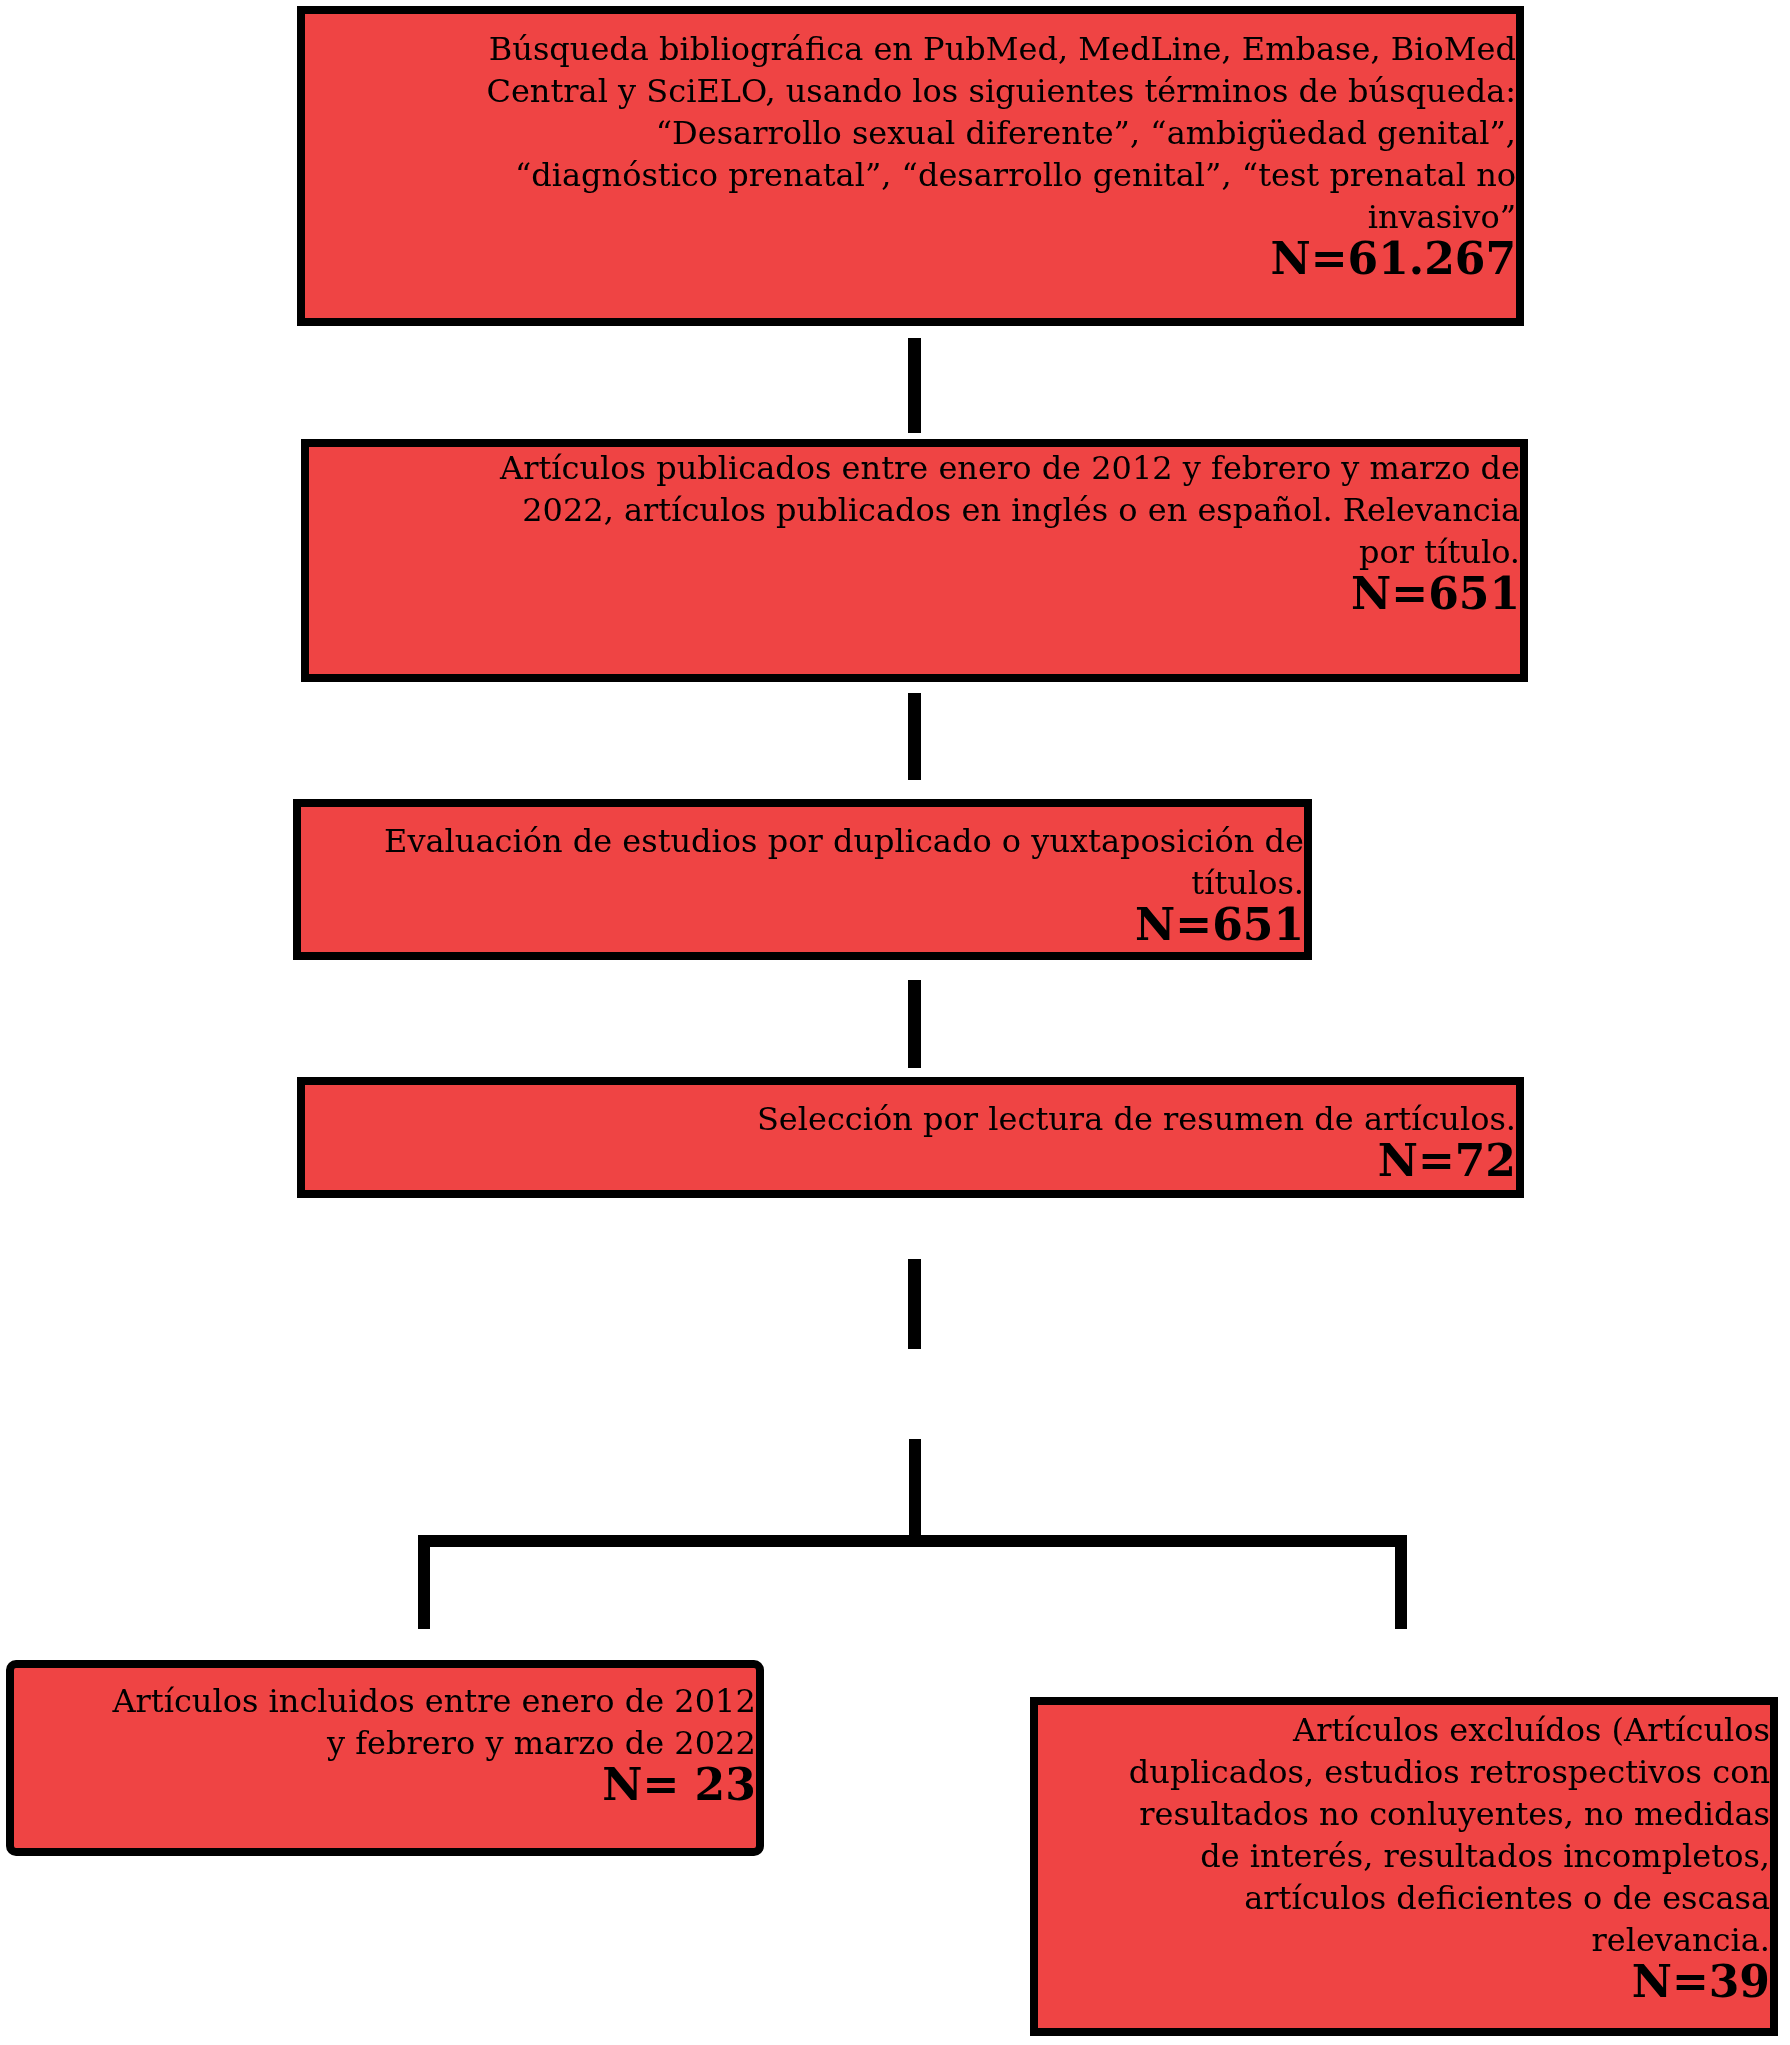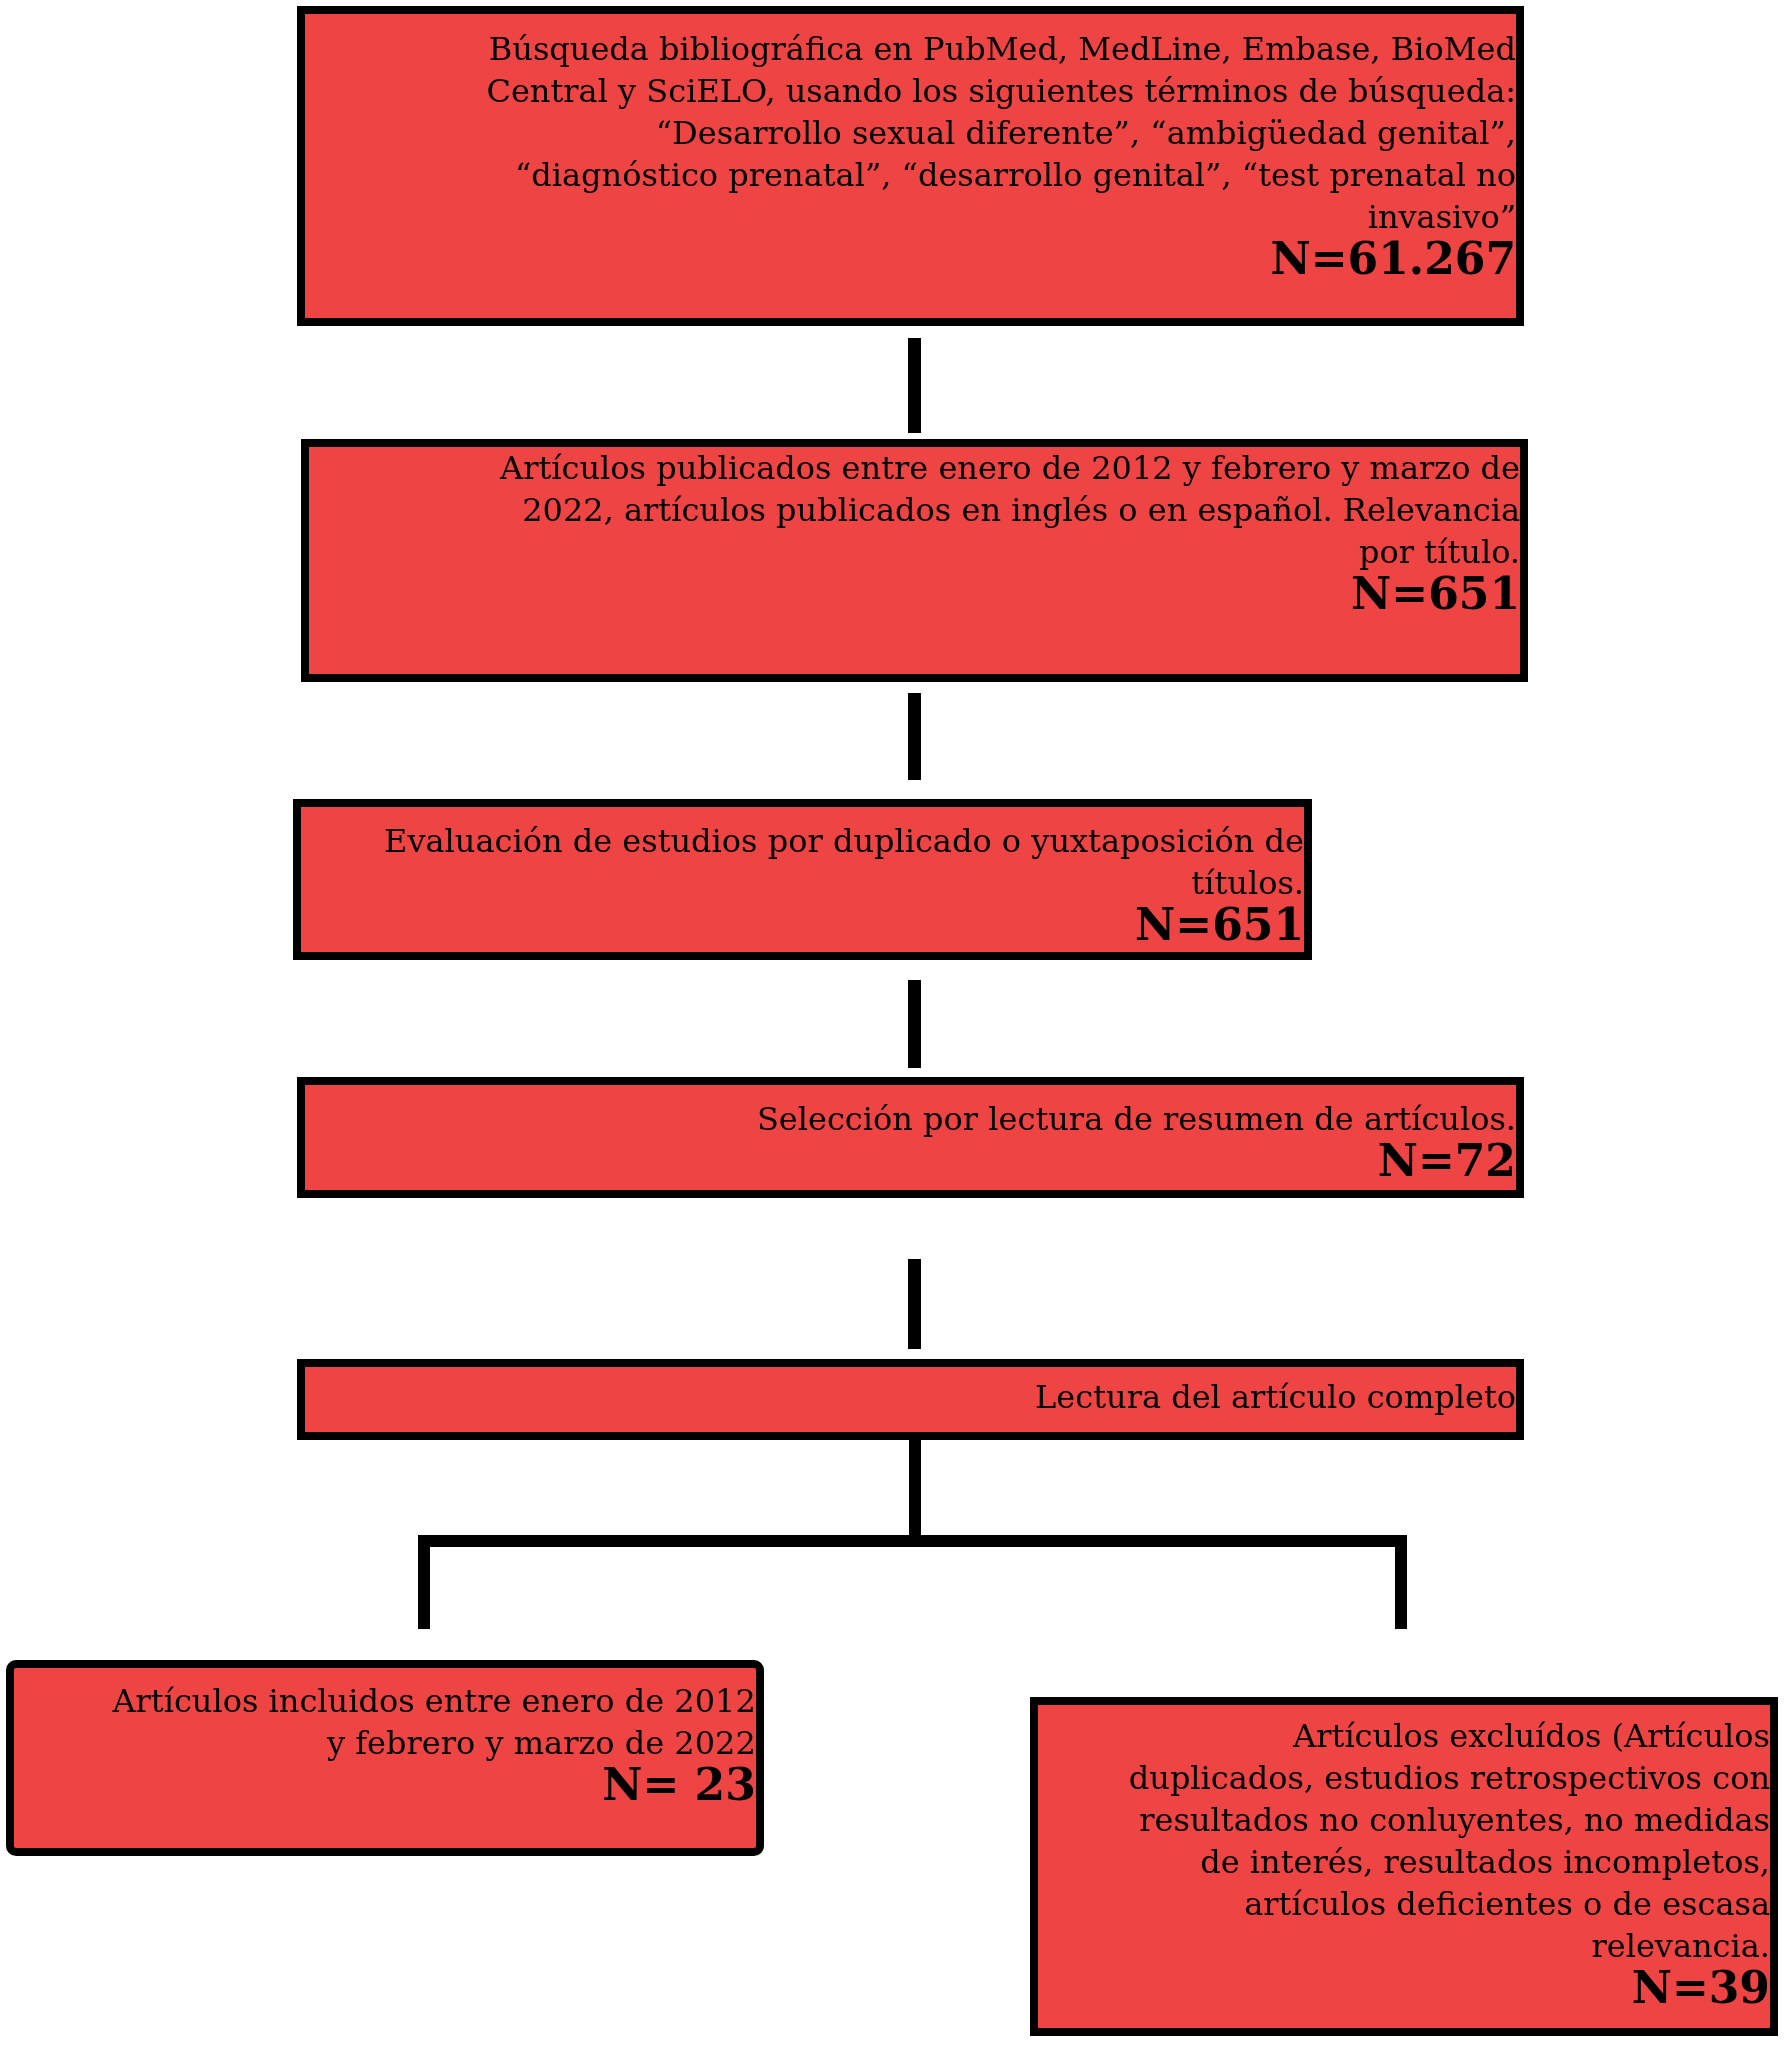--- a/index.html
+++ b/index.html
@@ -68,36 +68,33 @@
 
   <div class="conn" style="left:908px; top:980px; width:13px; height:88px;"></div>
 
   <div class="box" style="left:297px; top:1077px; width:1227px; height:121px; padding-top:13px;">
     <div class="line">Selección por lectura de resumen de artículos.</div>
     <div class="count">N=72</div>
   </div>
 
   <div class="conn" style="left:908px; top:1259px; width:13px; height:90px;"></div>
 
-  <div class="box" style="left:297px; top:1359px; width:1227px; height:81px; padding-top:8.7px;">
-    <div class="line">Lectura del artículo completo</div>
-  </div>
 
   <div class="conn" style="left:909px; top:1439px; width:11.5px; height:97px;"></div>
   <div class="conn" style="left:418px; top:1535px; width:988px; height:12.3px;"></div>
   <div class="conn" style="left:418px; top:1535px; width:12.3px; height:94px;"></div>
   <div class="conn" style="left:1395px; top:1535px; width:12.3px; height:94px;"></div>
 
   <div class="box" style="left:5.8px; top:1660px; width:758px; height:196px; padding-top:11.5px;border-radius:10px;">
     <div class="line">Artículos incluidos entre enero de 2012</div>
     <div class="line">y febrero y marzo de 2022</div>
     <div class="count">N= 23</div>
   </div>
 
-  <div class="box" style="left:1030px; top:1697px; width:748px; height:339px; padding-top:10px;">
+  <div class="box" style="left:1030px; top:1697px; width:748px; height:339px; padding-top:4px;">
     <div class="line">Artículos excluídos (Artículos</div>
     <div class="line">duplicados, estudios retrospectivos con</div>
     <div class="line">resultados no conluyentes, no medidas</div>
     <div class="line">de interés, resultados incompletos,</div>
     <div class="line">artículos deficientes o de escasa</div>
     <div class="line">relevancia.</div>
     <div class="count">N=39</div>
   </div>
 
 </div>

